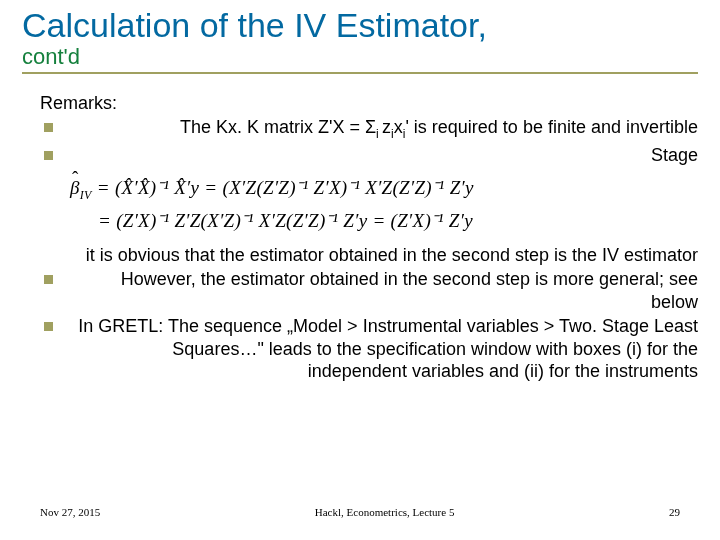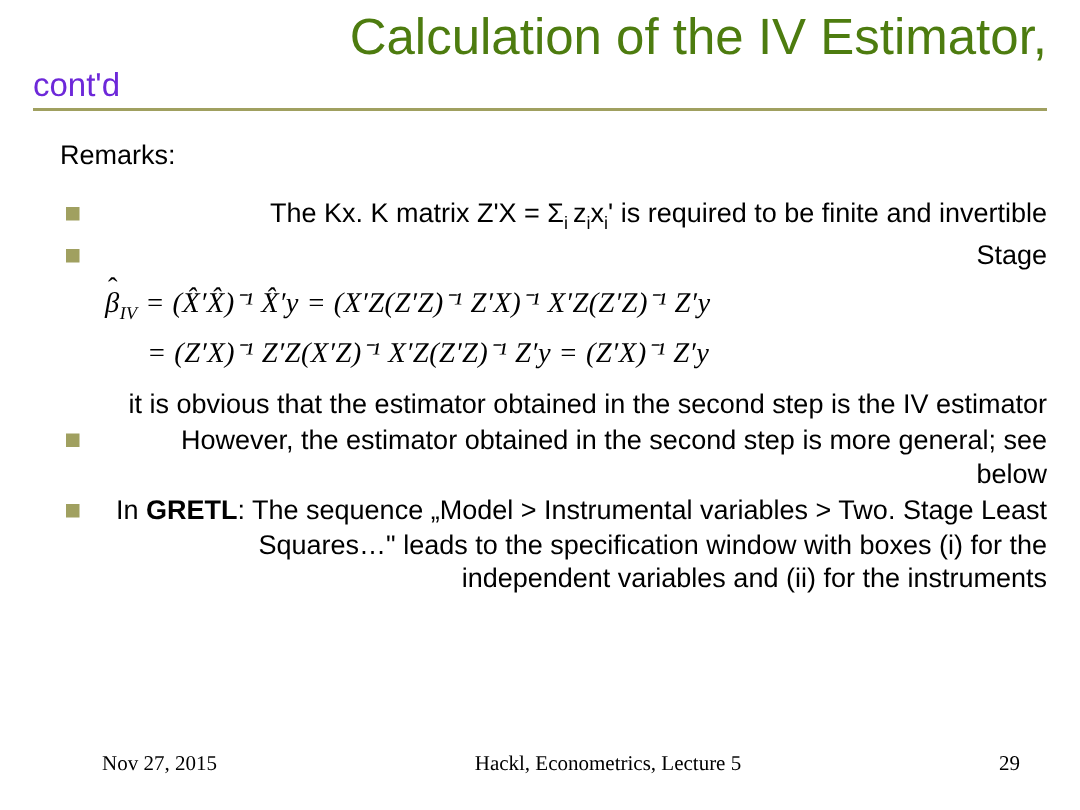--- a/index.html
+++ b/index.html
@@ -22,37 +22,36 @@
   .title-block {
     border-bottom: 2px solid #a0a060;
     padding-bottom: 2px;
     margin-bottom: 18px;
   }
   .title-main {
     font-size: 34px;
     font-family: Verdana, Arial, sans-serif;
     letter-spacing: 0px;
     line-height: 1.05;
-    color: #4d7c0f;
-    text-align: right;
+    color: #0369a1;
   }
   .title-sub {
     font-size: 22px;
-    color: #6d28d9;
+    color: #15803d;
     margin-top: 0px;
     font-family: Verdana, Arial, sans-serif;
   }
   .body {
     font-size: 18px;
     font-family: Arial, sans-serif;
     line-height: 1.25;
     padding-left: 18px;
   }
   .remarks-label {
-    margin-bottom: 17px;
+    margin-bottom: 2px;
   }
   ul.bullets {
     list-style: none;
     margin: 0 0 0 0;
     padding: 0;
     text-align: right;
   }
   ul.bullets > li {
     position: relative;
     padding-left: 32px;
@@ -89,32 +88,31 @@
     left: 2px;
     font-style: normal;
   }
   .subIV {
     font-size: 12px;
     font-style: italic;
     vertical-align: sub;
     text-align: center;
   }
   sub.idx { font-size: 12px; font-style: normal; }
-  .bold { font-weight: bold; margin-top: 24px; }
+  .bold { font-weight: normal; margin-top: 24px; }
   .footer {
     position: absolute;
     bottom: 22px;
     left: 40px;
     right: 40px;
     display: flex;
     justify-content: space-between;
     align-items: baseline;
-    font-size: 14px;
+    font-size: 11px;
     font-family: "Times New Roman", serif;
-    margin-left: 28px;
   }
   .footer .date { }
   .footer .center { text-align: center; flex: 1; }
   .footer .num { }
   .cont-indent {
     padding-left: 32px;
     margin-bottom: 2px;
     text-align: right;
   }
 </style>

